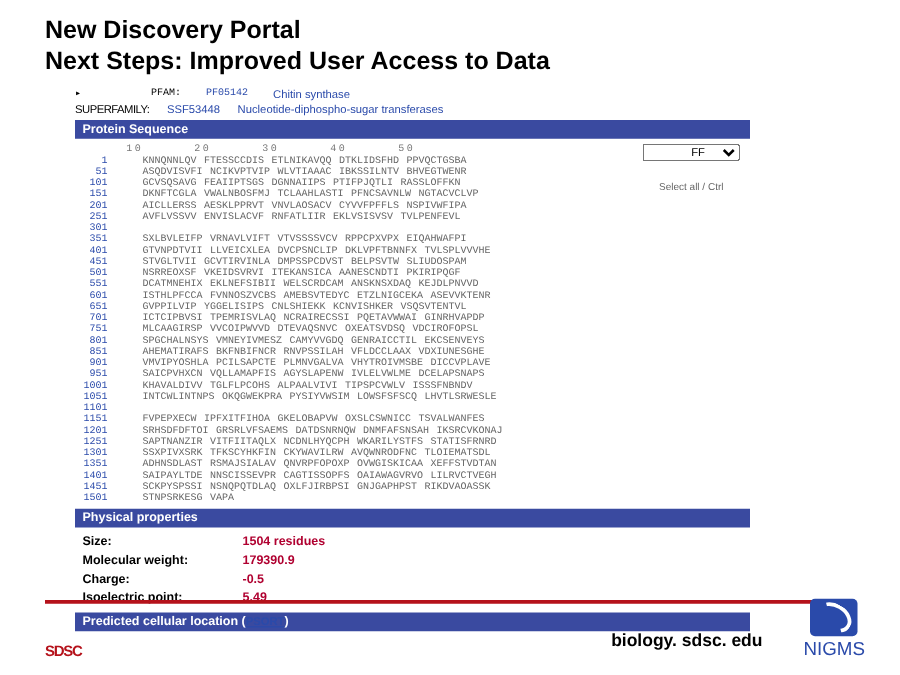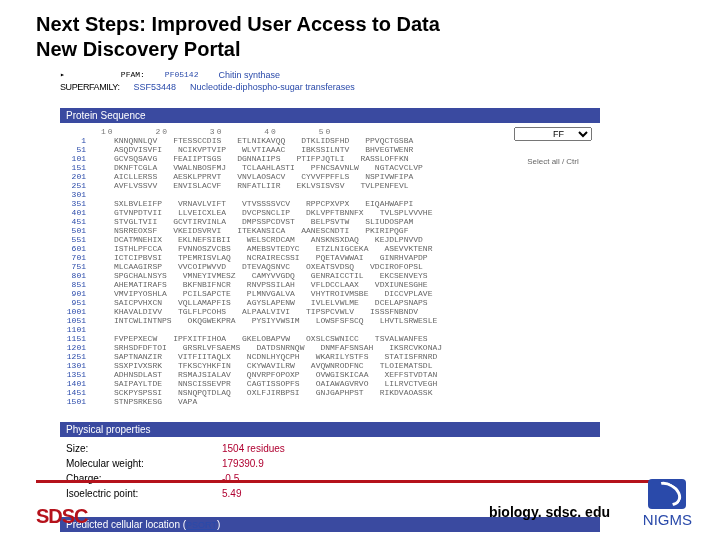--- a/index.html
+++ b/index.html
@@ -41,37 +41,38 @@
   .pfam-link  { color: #2a4aaa; }
   .pfam-desc  { color: #2a4aaa; font-family: Arial, sans-serif; font-size: 9px; }
   .super-row { display: flex; gap: 14px; font-family: Arial, sans-serif; font-size: 9px; color: #2a4aaa; margin-bottom: 4px; }
   .super-label { color: #000; letter-spacing: -0.4px; }
   .bar {
     background: #3a4aa0;
     color: #fff;
     font-family: Arial, sans-serif;
     font-size: 10px;
     padding: 2px 6px;
-    margin-top: 16px;
+    margin-top: 4px;
+    font-weight: bold;
   }
   .seq-block {
     margin-top: 4px;
     position: relative;
   }
   .ruler {
     color: #777;
     letter-spacing: 2px;
     margin-left: 41px;
   }
   .seq-line {
     display: flex;
     gap: 6px;
   }
   .lineno { color: #2a4aaa; width: 26px; text-align: right; }
-  .chunks { display: flex; gap: 16px; color: #666; padding-left: 22px; }
+  .chunks { display: flex; gap: 6px; color: #666; padding-left: 22px; }
   .side-select {
     position: absolute;
     right: 8px;
     top: 0;
     width: 78px;
   }
   .side-select select {
     width: 100%;
     font-size: 9px;
     padding-left: 34px;
@@ -81,40 +82,40 @@
     font-size: 8px;
     color: #666;
     text-align: center;
     margin-top: 16px;
   }
   .phys {
     font-family: Arial, sans-serif;
     font-size: 10px;
     margin-top: 4px;
   }
-  .phys .row { display: flex; gap: 36px; padding: 2px 6px; }
+  .phys .row { display: flex; gap: 8px; padding: 2px 6px; font-weight: bold; }
   .phys .lab { width: 120px; color: #000; }
   .phys .val { color: #b00030; }
   .psort { color: #2a4aaa; font-family: Arial, sans-serif; font-size: 9px; text-decoration: underline; }
   .red-rule {
     position: absolute;
     left: 36px;
     right: 36px;
     top: 480px;
     height: 3px;
     background: #b5121b;
   }
   .sdsc-logo {
     position: absolute;
     left: 36px;
     bottom: 12px;
     font-family: Arial, sans-serif;
     font-weight: 800;
     letter-spacing: -1px;
-    font-size: 20px;
+    font-size: 12px;
     color: #b5121b;
   }
   .url {
     position: absolute;
     bottom: 20px;
     right: 110px;
     font-family: Arial, sans-serif;
     font-weight: bold;
     font-size: 14px;
     color: #000;
@@ -144,22 +145,22 @@
     border-radius: 50%;
     transform: rotate(30deg);
     border-left-color: transparent;
     border-bottom-color: transparent;
   }
 </style>
 </head>
 <body>
 
 <div class="slide-title">
+  <div>New Discovery Portal</div>
   <div>Next Steps: Improved User Access to Data</div>
-  <div>New Discovery Portal</div>
 </div>
 
 <div class="portal">
 
   <div class="pfam-row">
     <span class="toggler">▸</span>
     <span class="pfam-label">PFAM:</span>
     <span class="pfam-link">PF05142</span>
     <span class="pfam-desc">Chitin synthase</span>
   </div>
@@ -303,20 +304,30 @@
           </span>
         </div>
         <div class="seq-line">
           <span class="lineno">601</span>
           <span class="chunks">
             <span>ISTHLPFCCA</span>
             <span>FVNNOSZVCBS</span>
             <span>AMEBSVTEDYC</span>
             <span>ETZLNIGCEKA</span>
             <span>ASEVVKTENR</span>
+          </span>
+        </div>
+        <div class="seq-line">
+          <span class="lineno">651</span>
+          <span class="chunks">
+            <span>GVPPILVIP</span>
+            <span>YGGELISIPS</span>
+            <span>CNLSHIEKK</span>
+            <span>KCNVISHKER</span>
+            <span>VSQSVTENTVL</span>
           </span>
         </div>
         <div class="seq-line">
           <span class="lineno">701</span>
           <span class="chunks">
             <span>ICTCIPBVSI</span>
             <span>TPEMRISVLAQ</span>
             <span>NCRAIRECSSI</span>
             <span>PQETAVWWAI</span>
             <span>GINRHVAPDP</span>

